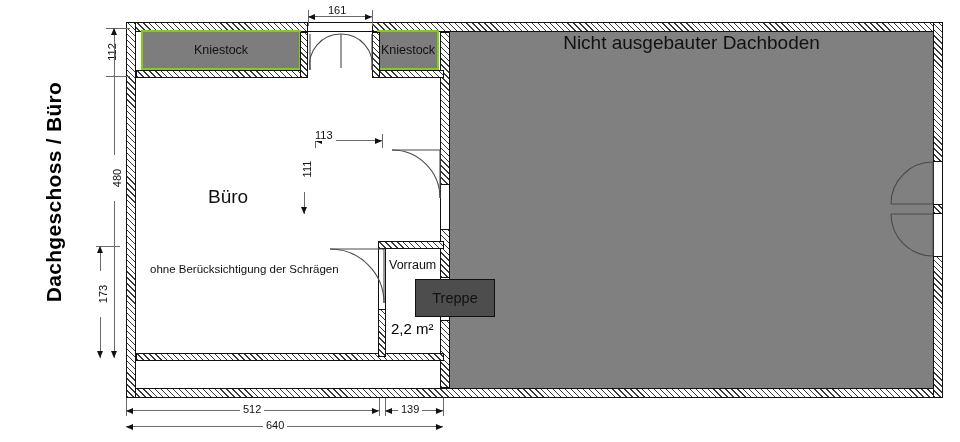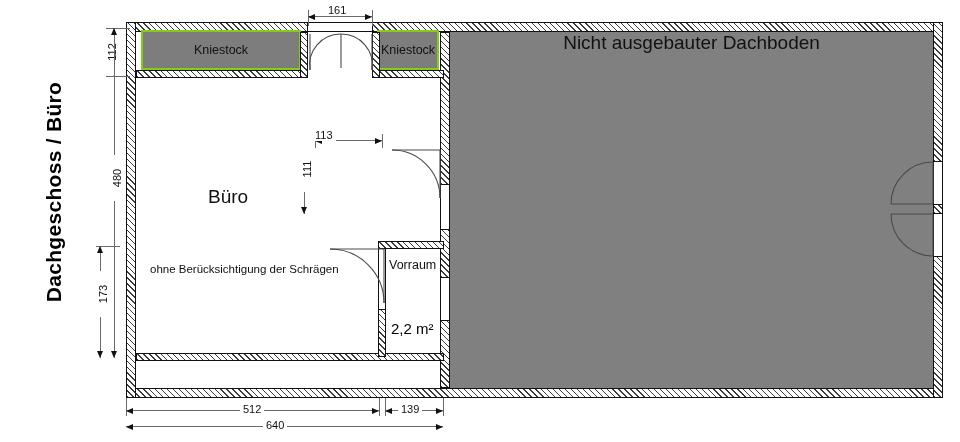--- a/index.html
+++ b/index.html
@@ -176,20 +176,23 @@
   <div class="room-area" style="left:391px;top:320px;">2,2 m²</div>
 
   <div class="door" style="left:330px;top:249px;">
     <svg width="56" height="56" viewBox="0 0 56 56">
       <path d="M 0 0 A 54 54 0 0 1 54 54"></path>
       <line x1="0" y1="0" x2="54" y2="0"></line>
       <line x1="54" y1="0" x2="54" y2="54"></line>
     </svg>
   </div>
 
+  <div class="stairs" style="left:415px;top:279px;width:80px;height:38px;">
+    <span>Treppe</span>
+  </div>
 
   <div class="dim">
     <div class="ext v" style="left:308px;top:10px;height:16px;"></div>
     <div class="ext v" style="left:372px;top:10px;height:16px;"></div>
     <div class="dl h" style="left:308px;top:16px;width:64px;"></div>
     <div class="arrow left" style="left:308px;top:13.5px;"></div>
     <div class="arrow right" style="left:365px;top:13.5px;"></div>
     <div class="dim-label" style="left:325px;top:4px;">161</div>
   </div>
 

